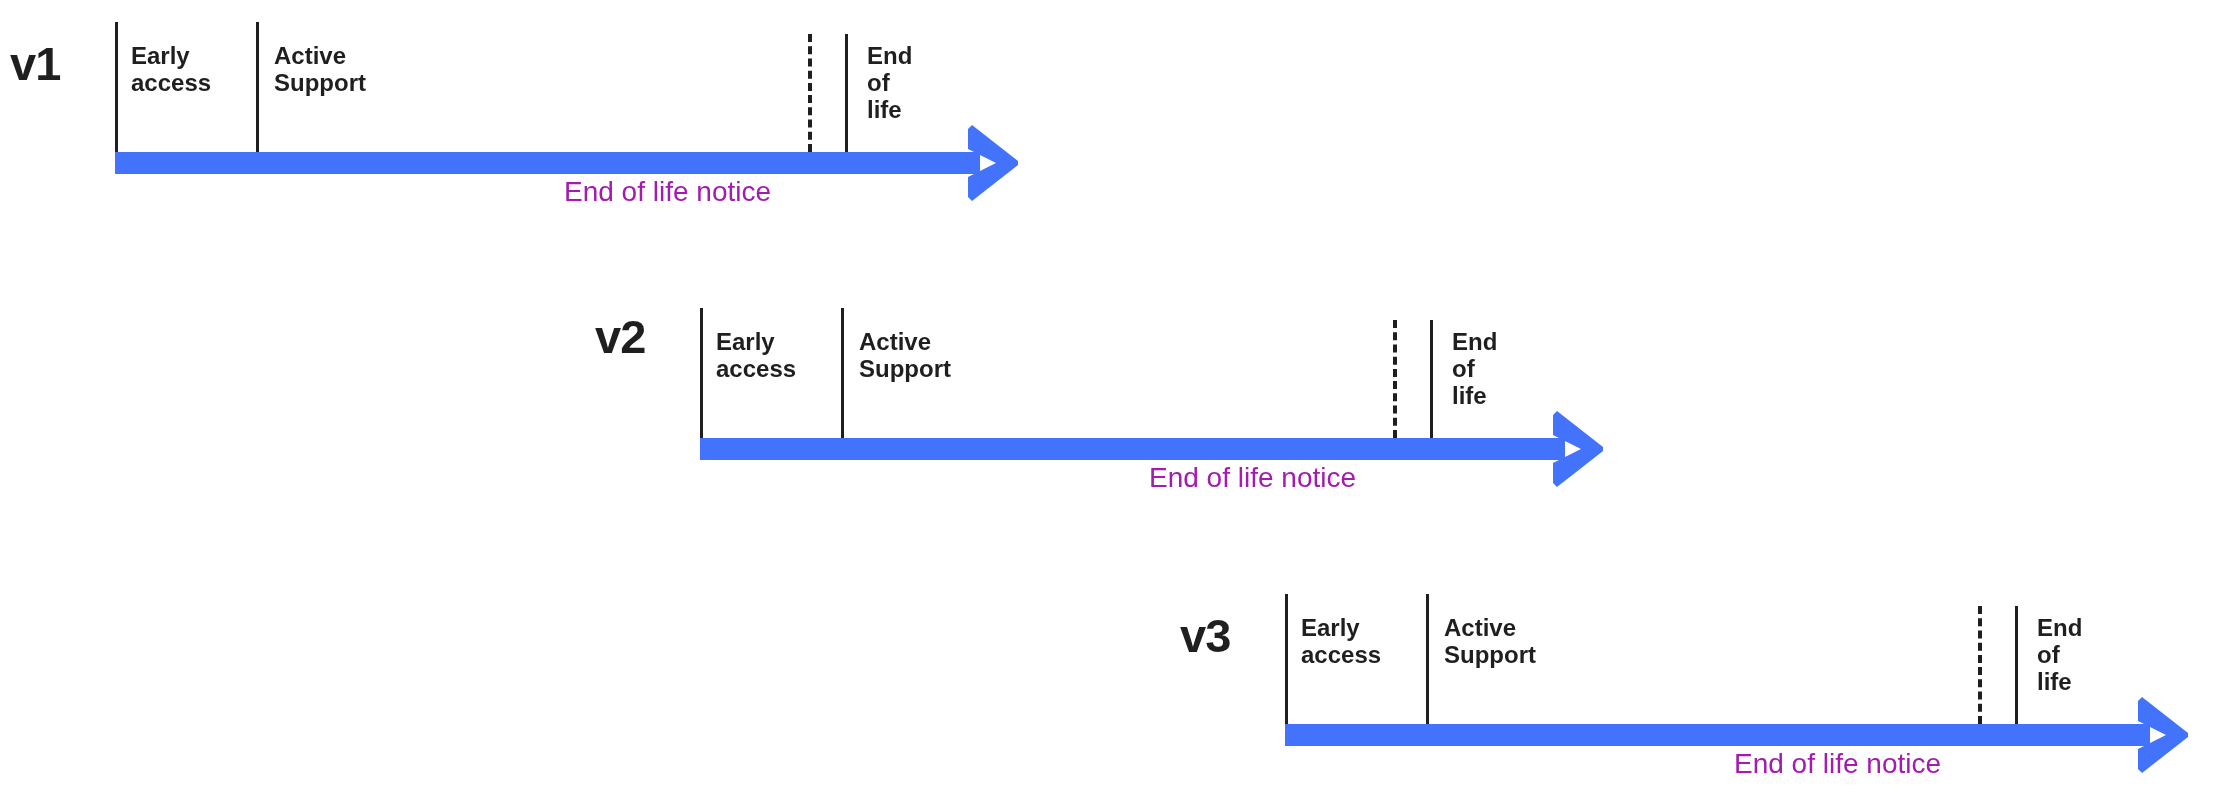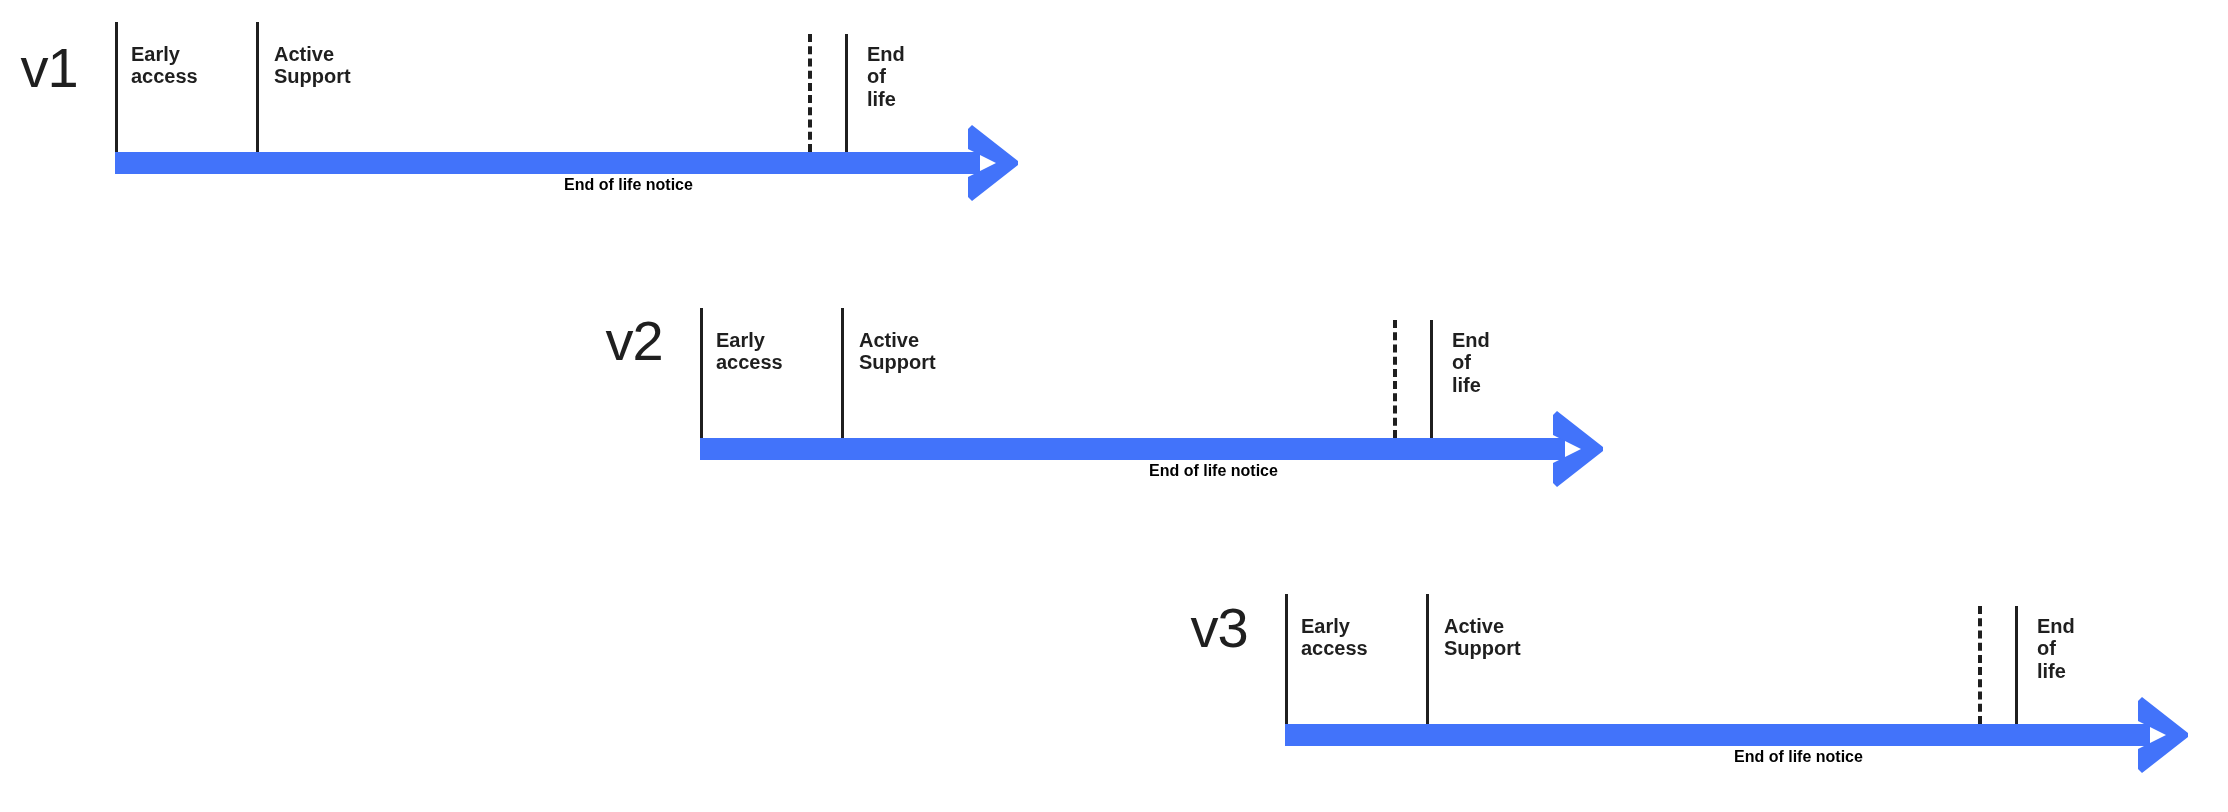--- a/index.html
+++ b/index.html
@@ -10,46 +10,46 @@
     overflow:hidden;
     position:relative;
   }
   #stage{position:relative;width:2228px;height:812px;}
 
   .row{position:absolute;}
 
   
   .ver-label{
     position:absolute;
-    font-size:56px;
-    font-weight:400;
+    font-size:47px;
+    font-weight:700;
     color:#1f1f1f;
     letter-spacing:-1px;
     line-height:1;
     white-space:nowrap;
-    text-align:center;
+    text-align:left;
   }
 
   
   .vline{
     position:absolute;
     width:3px;
     background:#1f1f1f;
   }
   
   .vdash{
     position:absolute;
     width:0;
     border-left:4px dashed #1f1f1f;
   }
 
   
   .phase{
     position:absolute;
-    font-size:20px;
+    font-size:24px;
     font-weight:700;
     color:#1f1f1f;
     line-height:1.12;
     white-space:pre-line;
   }
 
   
   .bar{
     position:absolute;
     height:22px;
@@ -57,23 +57,23 @@
   }
   .arrow{
     position:absolute;
     height:76px;
     width:58px;
   }
   .arrow svg{display:block;width:100%;height:100%;}
 
   .notice{
     position:absolute;
-    font-size:16px;
-    font-weight:700;
-    color:#000000;
+    font-size:28px;
+    font-weight:400;
+    color:#a21caf;
     white-space:nowrap;
   }
 </style>
 </head>
 <body>
 
 <div id="stage">
 
   <div class="row" style="left:0px; top:0px;">
 
@@ -130,21 +130,21 @@
       <svg viewBox="0 0 58 76" xmlns="http://www.w3.org/2000/svg" aria-hidden="true">
         <path d="M6 4 L10 0 L56 36 L56 40 L10 76 L6 72 L6 52 L34 38 L6 24 Z" fill="#4273fa"></path>
       </svg>
     </div>
 
     <div class="notice" style="left:564px; top:176px;">End of life notice</div>
   </div>
 
   <div class="row" style="left:1170px; top:572px;">
 
-    <div class="ver-label" style="left:10px; top:28px; width:78px;">v3</div>
+    <div class="ver-label" style="left:10px; top:40px; width:78px;">v3</div>
 
     <div class="vline" style="left:115px; top:22px; height:130px;"></div>
 
     <div class="phase" style="left:131px; top:43px; width:120px;">Early
 access</div>
 
     <div class="vline" style="left:256px; top:22px; height:130px;"></div>
 
     <div class="phase" style="left:274px; top:43px;">Active Support</div>
 

